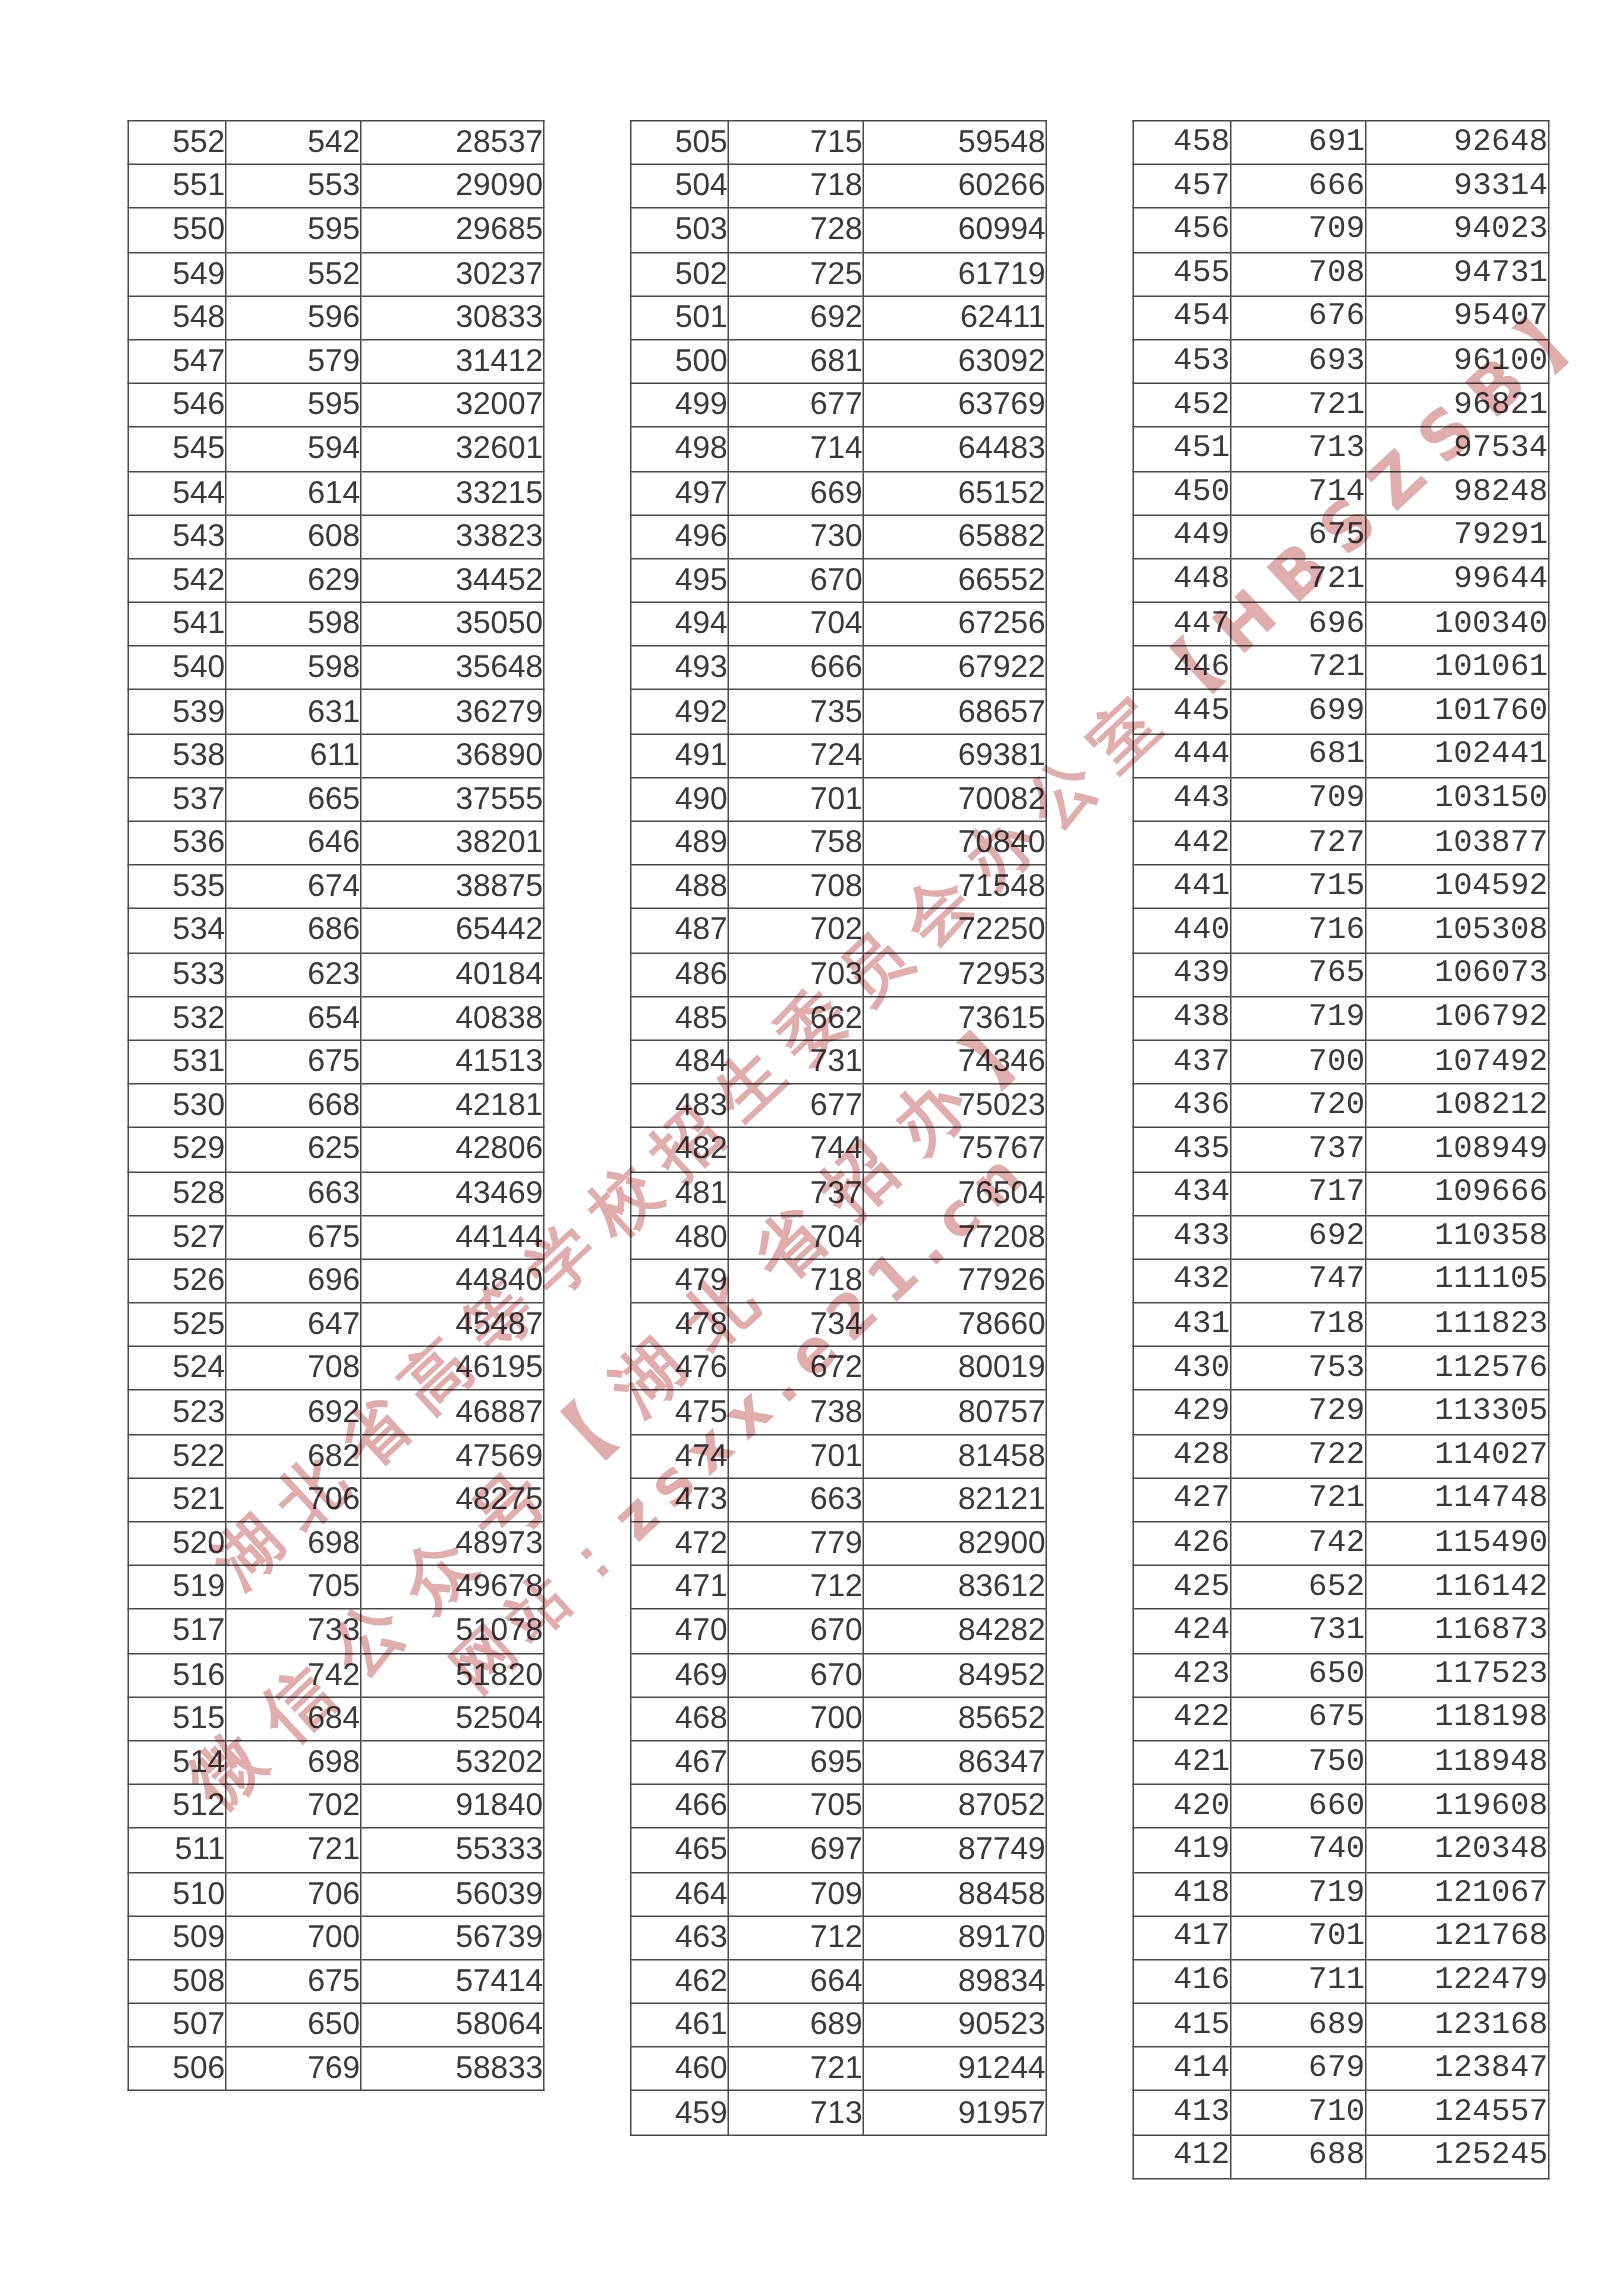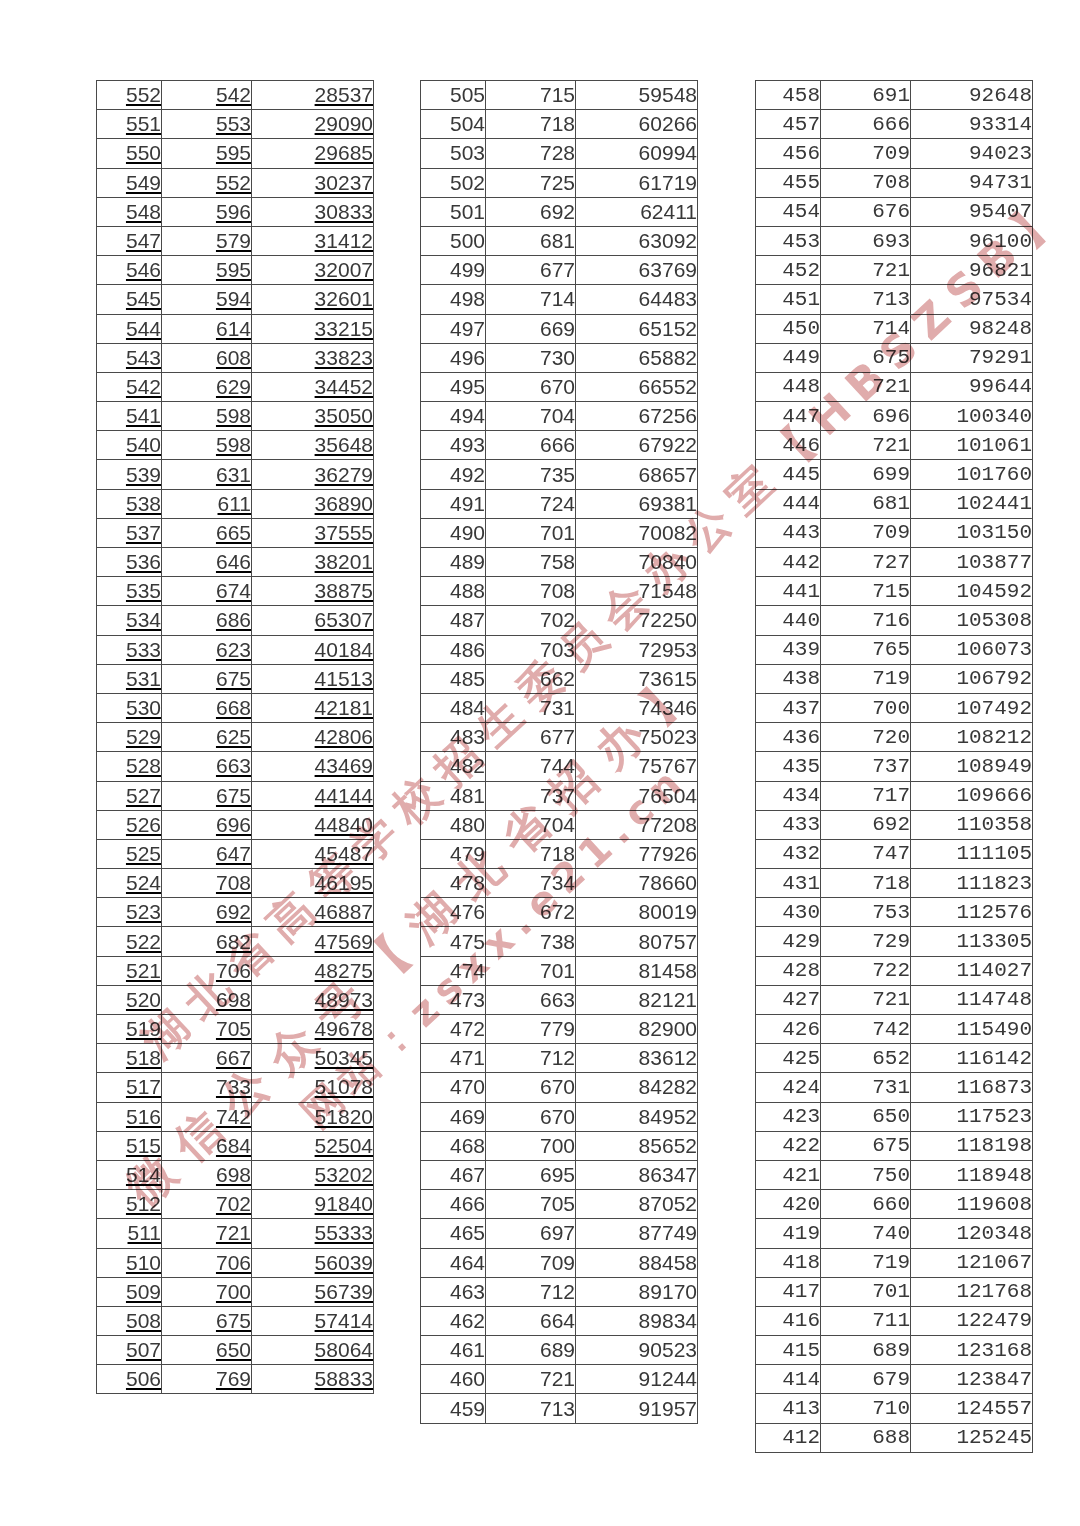--- a/index.html
+++ b/index.html
@@ -2,21 +2,21 @@
 <html><head>
 <meta charset="utf-8">
 <style>
   html,body{margin:0;padding:0;}
   body{
     width:1080px;height:1526px;background:#ffffff;position:relative;overflow:hidden;
     font-family:"Liberation Sans", sans-serif;
   }
   .page{position:absolute;inset:0;}
   table.grp{position:absolute;top:80px;border-collapse:collapse;table-layout:fixed;width:277px;}
-  .t1{left:96px;text-decoration:underline;} .t2{left:420px;} .t3{left:755px;font-family:Liberation Mono, monospace;}
+  .t1{left:85px;} .t2{left:420px;} .t3{left:755px;font-family:Liberation Mono, monospace;}
   table.grp td{
     border:1px solid #4a4a4a;height:28.2px;padding:0;
     font-size:21px;color:#383838;text-align:right;vertical-align:middle;
     overflow:hidden;
   }
   td.c0{padding-right:13px;}
   td.c1{padding-right:9px;}
   td.c2{padding-right:16px;}
   .wm{
     position:absolute;transform:rotate(-43deg);transform-origin:0 50%;
@@ -125,28 +125,33 @@
           <td class="c2">38201</td>
         </tr>
         <tr>
           <td class="c0">535</td>
           <td class="c1">674</td>
           <td class="c2">38875</td>
         </tr>
         <tr>
           <td class="c0">534</td>
           <td class="c1">686</td>
-          <td class="c2">65307</td>
+          <td class="c2">65442</td>
         </tr>
         <tr>
           <td class="c0">533</td>
           <td class="c1">623</td>
           <td class="c2">40184</td>
         </tr>
         <tr>
+          <td class="c0">532</td>
+          <td class="c1">654</td>
+          <td class="c2">40838</td>
+        </tr>
+        <tr>
           <td class="c0">531</td>
           <td class="c1">675</td>
           <td class="c2">41513</td>
         </tr>
         <tr>
           <td class="c0">530</td>
           <td class="c1">668</td>
           <td class="c2">42181</td>
         </tr>
         <tr>
@@ -196,25 +201,20 @@
         </tr>
         <tr>
           <td class="c0">520</td>
           <td class="c1">698</td>
           <td class="c2">48973</td>
         </tr>
         <tr>
           <td class="c0">519</td>
           <td class="c1">705</td>
           <td class="c2">49678</td>
-        </tr>
-        <tr>
-          <td class="c0">518</td>
-          <td class="c1">667</td>
-          <td class="c2">50345</td>
         </tr>
         <tr>
           <td class="c0">517</td>
           <td class="c1">733</td>
           <td class="c2">51078</td>
         </tr>
         <tr>
           <td class="c0">516</td>
           <td class="c1">742</td>
           <td class="c2">51820</td>

